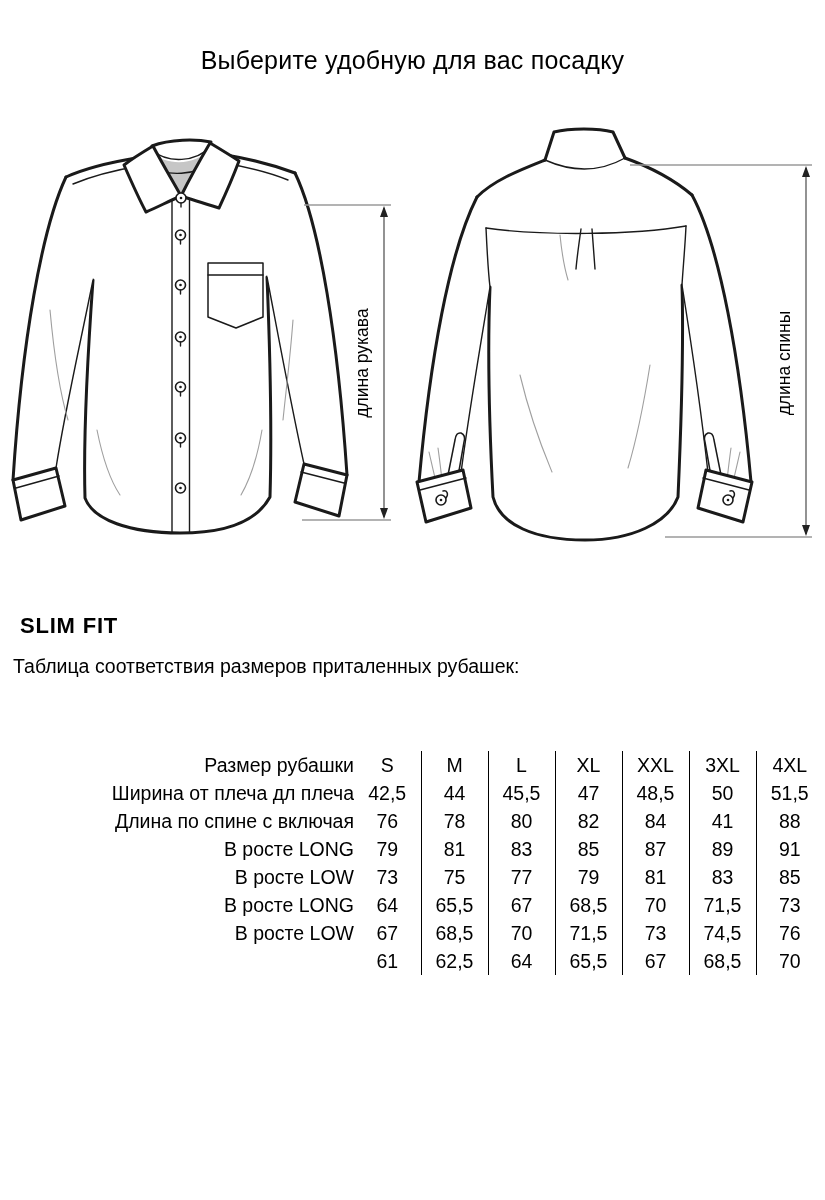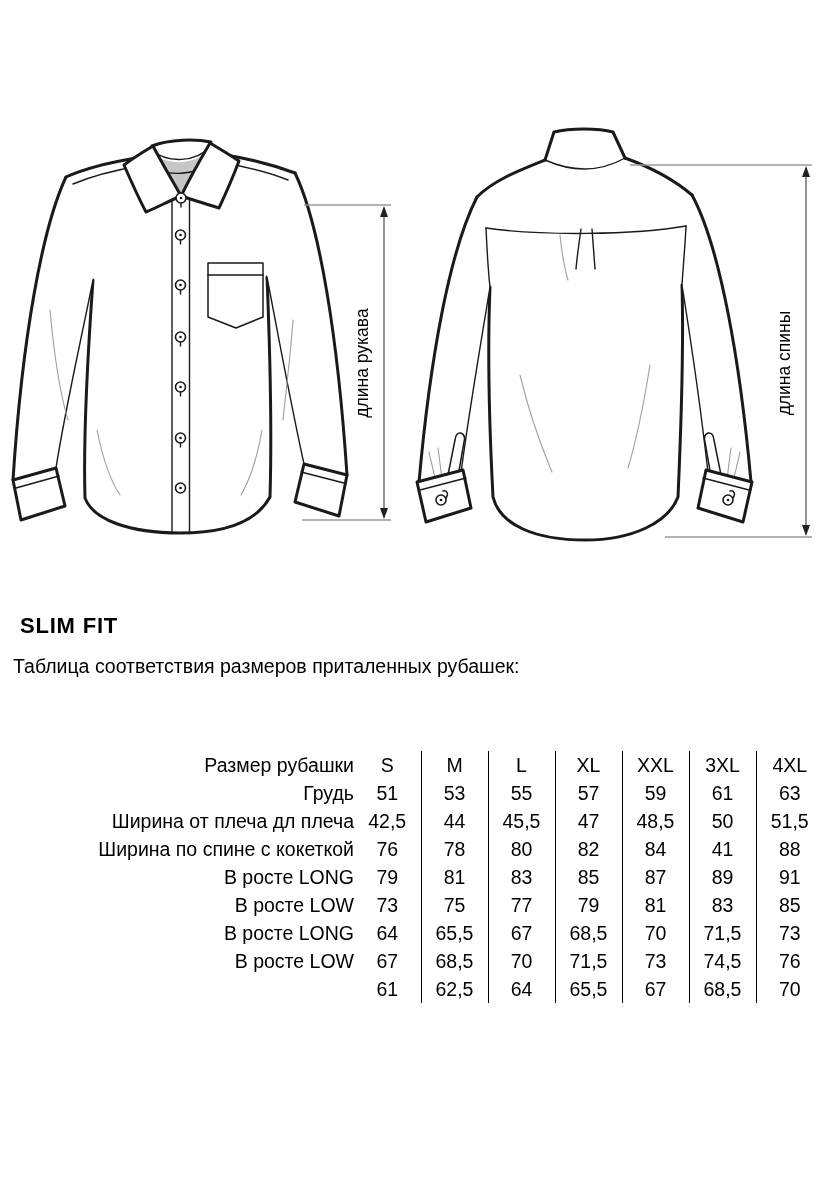--- a/index.html
+++ b/index.html
@@ -41,20 +41,21 @@
   .dim-head{fill:#222;stroke:none;}
   .dim-text{font-size:17.5px;fill:#000;}
   .btn{fill:#fff;stroke:var(--ink);stroke-width:1.6;}
   .btn-dot{fill:var(--ink);stroke:none;}
 </style>
 </head>
 <body>
 
 <div class="page">
 
+  <div class="title">Выберите удобную для вас посадку</div>
 
   <svg class="illustration" width="825" height="460" viewBox="0 0 825 460" xmlns="http://www.w3.org/2000/svg">
 
     <g>
 
       <path class="fillw" d="M93,160 C90,230 86,300 85,378 C93,400 130,413 180,413 C230,413 258,399 270,377
                              C272,310 270,230 267,157 C260,80 230,40 181,38 C130,40 100,85 93,160 Z"></path>
 
       <path class="bold" d="M93,160 C88,230 83,310 85,378 C93,400 130,413 180,413 C230,413 258,399 270,377
                             C272,310 270,230 267,157"></path>
@@ -209,41 +210,31 @@
         <td class="lbl">Размер рубашки</td>
         <td>S</td>
         <td class="sep">M</td>
         <td class="sep">L</td>
         <td class="sep">XL</td>
         <td class="sep">XXL</td>
         <td class="sep">3XL</td>
         <td class="sep">4XL</td>
       </tr>
         <tr>
-          <td class="lbl">Грудь</td>
-          <td>51</td>
-          <td class="sep">53</td>
-          <td class="sep">55</td>
-          <td class="sep">57</td>
-          <td class="sep">59</td>
-          <td class="sep">61</td>
-          <td class="sep">63</td>
-        </tr>
-        <tr>
           <td class="lbl">Ширина от плеча дл плеча</td>
           <td>42,5</td>
           <td class="sep">44</td>
           <td class="sep">45,5</td>
           <td class="sep">47</td>
           <td class="sep">48,5</td>
           <td class="sep">50</td>
           <td class="sep">51,5</td>
         </tr>
         <tr>
-          <td class="lbl">Ширина по спине с кокеткой</td>
+          <td class="lbl">Длина по спине с включая</td>
           <td>76</td>
           <td class="sep">78</td>
           <td class="sep">80</td>
           <td class="sep">82</td>
           <td class="sep">84</td>
           <td class="sep">41</td>
           <td class="sep">88</td>
         </tr>
         <tr>
           <td class="lbl">В росте LONG</td>

